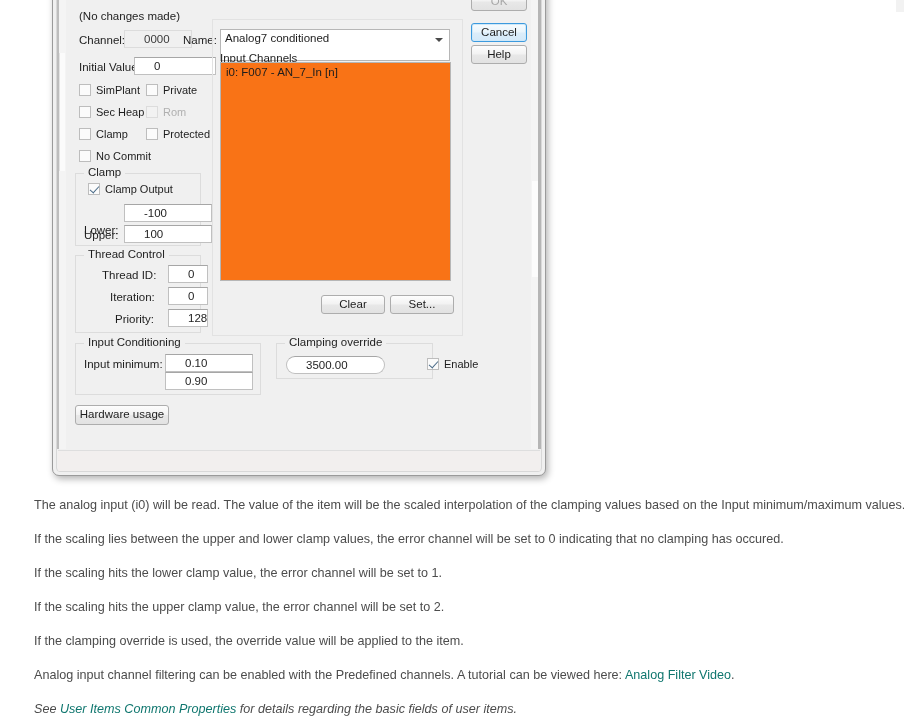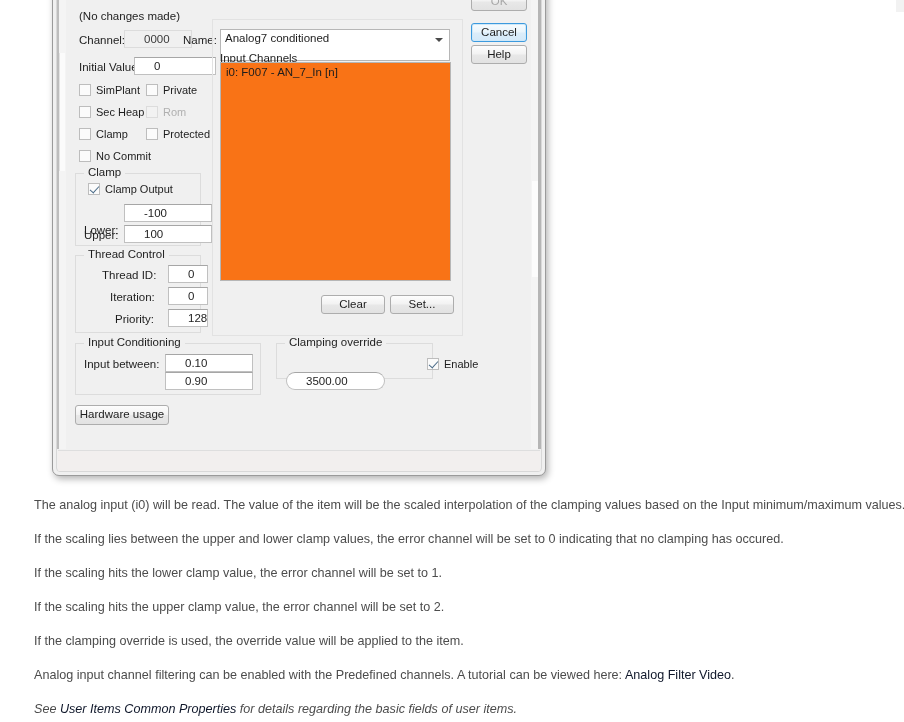--- a/index.html
+++ b/index.html
@@ -152,21 +152,21 @@
 
   
   .doc { position: absolute; left: 34px; top: 498px; width: 862px; }
   .doc p {
     margin: 0 0 19px 0;
     font-size: 12.6px;
     color: #4c4c4c;
     line-height: 15px;
     white-space: nowrap;
   }
-  .doc a { color: #0f172a; text-decoration: none; }
+  .doc a { color: #0f766e; text-decoration: none; }
   .doc p.italic { font-style: italic; }
 </style>
 </head>
 <body>
 
 <div id="page">
 
   <div class="page-edge"></div>
 
   <div class="dialog">
@@ -260,29 +260,29 @@
         </div>
 
         <div class="btn" style="position:absolute;left:264px;top:336px;width:64px;height:19px;">Clear</div>
         <div class="btn" style="position:absolute;left:333px;top:336px;width:64px;height:19px;">Set...</div>
 
         <div style="position:absolute;left:155px;top:60px;width:251px;height:317px;border:1px solid #e2e2e2;"></div>
 
         <div class="group" style="left:18px;top:384px;width:186px;height:52px;">
           <span class="gtitle">Input Conditioning</span>
 
-          <div class="lbl" style="position:absolute;left:8px;top:13px;">Input between:</div>
+          <div class="lbl" style="position:absolute;left:8px;top:13px;">Input minimum:</div>
           <div class="tf" style="position:absolute;left:89px;top:10px;width:88px;">0.10</div>
           <div class="tf" style="position:absolute;left:89px;top:28px;width:88px;">0.90</div>
         </div>
 
         <div class="group" style="left:219px;top:384px;width:157px;height:36px;">
           <span class="gtitle">Clamping override</span>
 
-          <div class="tf" style="position:absolute;left:9px;top:28px;width:99px;border-radius:9px;">3500.00</div>
+          <div class="tf" style="position:absolute;left:9px;top:12px;width:99px;border-radius:9px;">3500.00</div>
 
           <div class="cb" style="left:118px;top:14px;padding-left:32px;">
             <span class="box checked"></span>
             <span class="txt">Enable</span>
           </div>
         </div>
 
         <div class="btn" style="position:absolute;left:18px;top:446px;width:94px;height:20px;">Hardware usage</div>
 
         <div class="btn dim" style="position:absolute;left:414px;top:33px;width:56px;height:19px;">OK</div>

